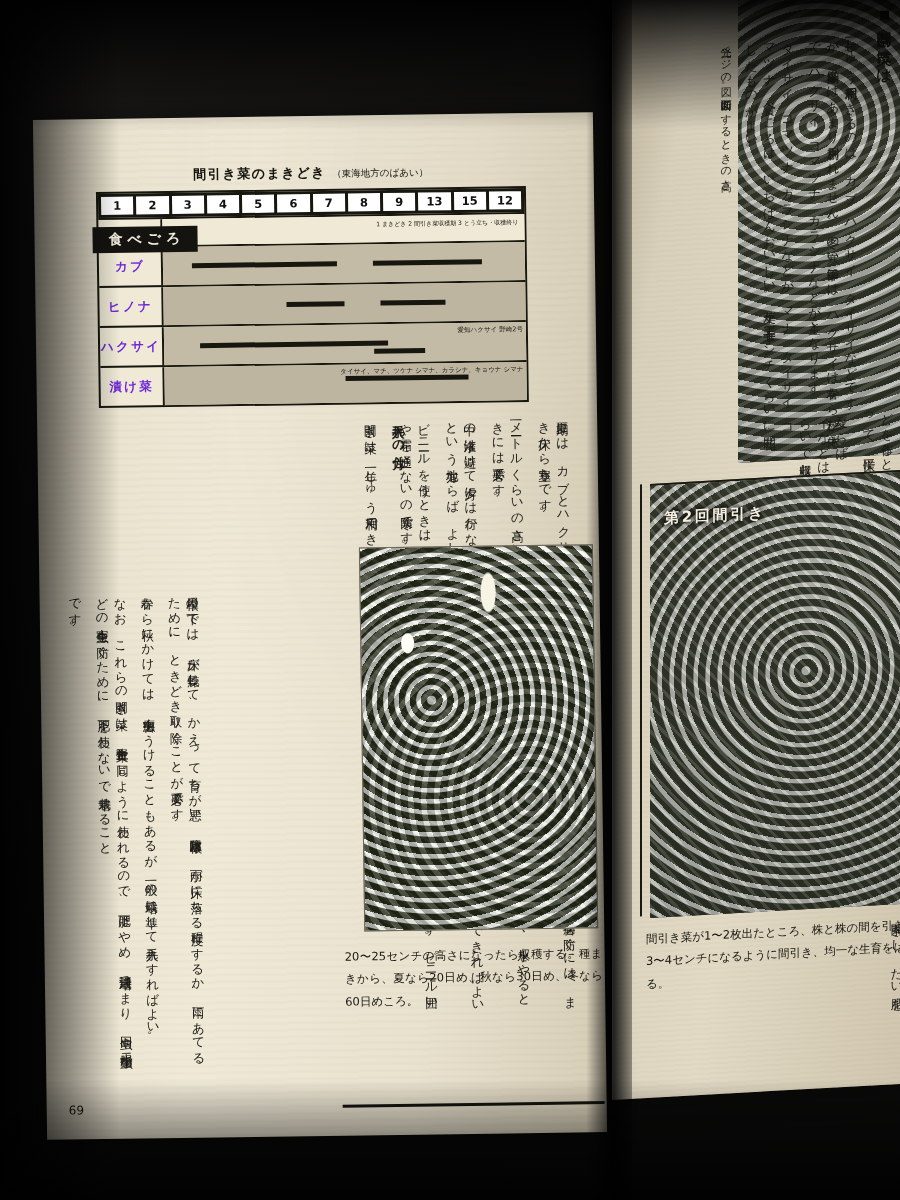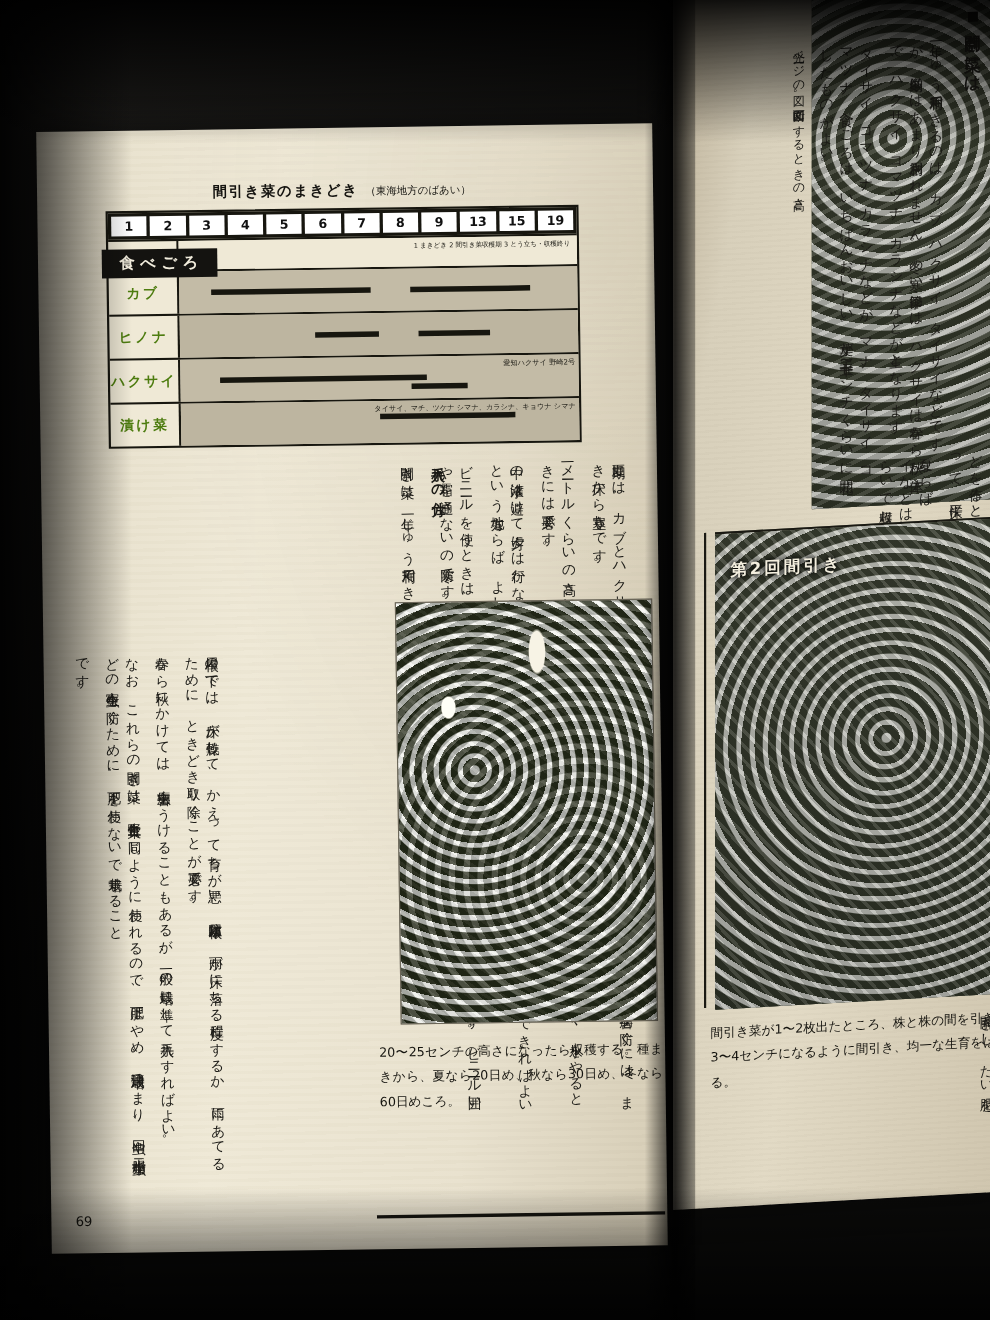--- a/index.html
+++ b/index.html
@@ -41,21 +41,21 @@
   
   .table-wrap{position:absolute;left:62px;top:48px;width:430px;}
   .tbl-title{font-size:13px;font-weight:bold;color:#14130f;text-align:center;letter-spacing:.12em;}
   .tbl-title .sub{font-size:9.5px;font-weight:normal;letter-spacing:0;}
   .tbl{margin-top:7px;border:2px solid #17160f;background:#efe9d6;}
   .months{display:flex;background:#17160f;padding:3px;gap:3px;}
   .months div{flex:1;background:#fff;color:#111;font-size:11.5px;font-weight:bold;
      text-align:center;padding:2px 0;}
   .row{display:flex;align-items:stretch;border-top:2px solid #17160f;min-height:38px;}
   .row .label{width:62px;border-right:2px solid #17160f;display:flex;align-items:center;
-     justify-content:center;font-size:12.5px;font-weight:bold;color:#4d7c0f;letter-spacing:.18em;}
+     justify-content:center;font-size:12.5px;font-weight:bold;color:#6d28d9;letter-spacing:.18em;}
   .row .track{position:relative;flex:1;background:#bdb5a0;}
   .row:nth-child(odd) .track{background:#c3bba6;}
   .bar{position:absolute;height:5px;background:#17160f;top:50%;transform:translateY(-50%);}
   .note{position:absolute;right:3px;top:3px;font-size:6.5px;line-height:1.25;color:#1a1913;text-align:left;}
 
   
   .lp-body{position:absolute;right:26px;top:300px;height:600px;display:flex;
      flex-direction:row-reverse;gap:10px;}
   .col{font-size:12.5px;}
   .col.small{font-size:11px;}
@@ -180,21 +180,21 @@
           <div>2</div>
           <div>3</div>
           <div>4</div>
           <div>5</div>
           <div>6</div>
           <div>7</div>
           <div>8</div>
           <div>9</div>
           <div>13</div>
           <div>15</div>
-          <div>19</div>
+          <div>12</div>
         </div>
 
         <div class="row" style="min-height:26px;">
           <div class="label" style="border-right:2px solid #17160f;"></div>
           <div class="track" style="background:#efe9d6;">
             <div class="note" style="right:6px;top:4px;font-size:6px;">1 まきどき 2 間引き菜収穫期 3 とう立ち・収穫終り</div>
           </div>
         </div>
 
         <div class="row">

